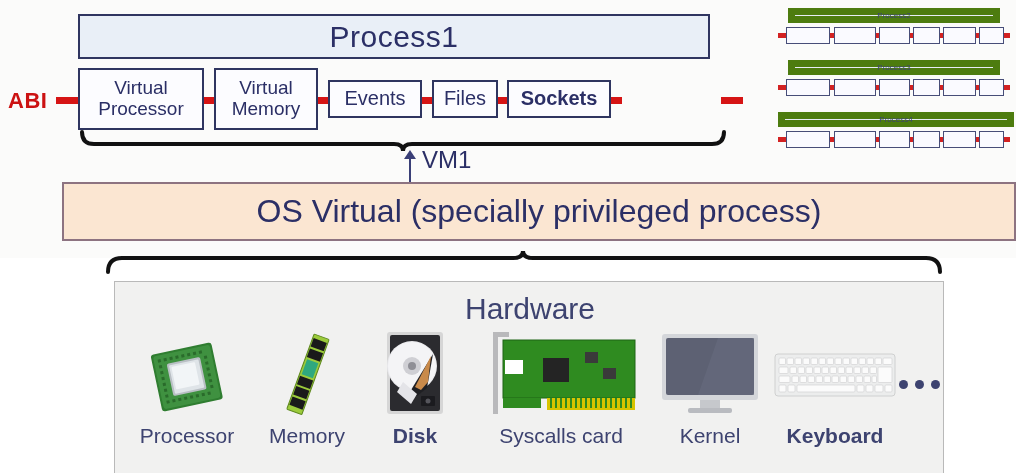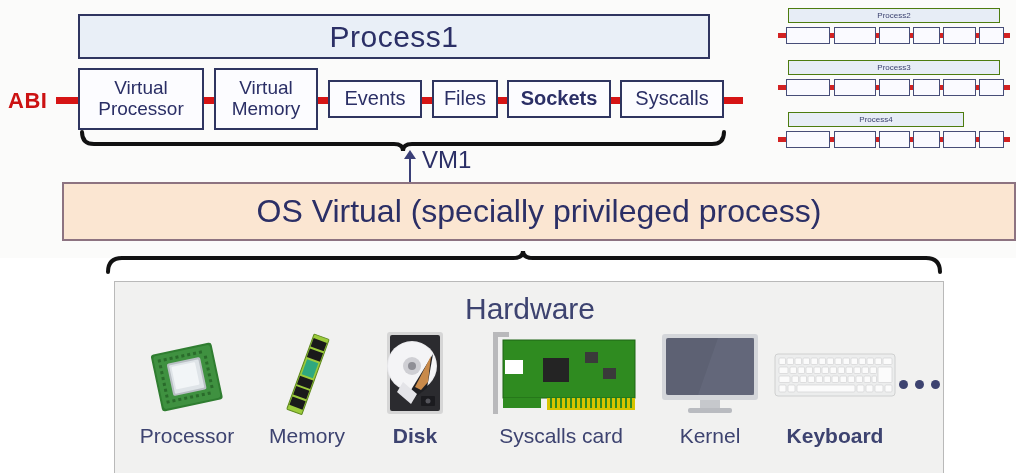--- a/index.html
+++ b/index.html
@@ -83,21 +83,21 @@
   }
   .hw-item { position: absolute; text-align: center; }
   .hw-art { position: relative; height: 86px; display:flex; align-items:flex-end; justify-content:center; }
   .hw-label { color: #3d4370; font-size: 21px; margin-top: 8px; white-space: nowrap; }
   .hw-dots { position:absolute; left:898px; top:378px; display:flex; gap:7px; }
   .hw-dots i { display:block; width:9px; height:9px; border-radius:50%; background:#3d4370; }
 
   
   .mini-group { position: absolute; }
   .mini-title {
-    background:#e7edf6; border:1px solid #4d7c0f;
+    background:#e7edf6; border:7px solid #4d7c0f;
     height:15px; display:flex; align-items:center; justify-content:center;
     color:#3c4270; font-size:8px;
   }
   .mini-row { position:relative; margin-top:4px; height:17px; }
   .mini-red { position:absolute; top:6px; height:5px; background:#d32222; }
   .mini-box { position:absolute; top:0; height:17px; background:#fafaff; border:1.4px solid #474d78; }
 </style>
 </head>
 <body>
 
@@ -133,23 +133,20 @@
     </span>
   </div>
   <div class="abi-box short" style="left:328px;width:94px;">
     <span>Events</span>
   </div>
   <div class="abi-box short" style="left:432px;width:66px;">
     <span>Files</span>
   </div>
   <div class="abi-box short" style="left:507px;width:104px;font-weight:bold;">
     <span>Sockets</span>
-  </div>
-  <div class="abi-box short" style="left:620px;width:104px;">
-    <span>Syscalls</span>
   </div>
 
   <svg class="brace-up" viewBox="0 0 650 22" preserveAspectRatio="none">
     <path d="M4,2 Q4,14 16,14 L316,14 Q325,14 325,21 Q325,14 334,14 L634,14 Q646,14 646,2" fill="none" stroke="#111111" stroke-width="4" stroke-linecap="round"></path>
   </svg>
   <div class="vm-arrow-line"></div>
   <div class="vm-arrow-head"></div>
   <div class="vm-label">VM1</div>
 
   <div class="kernel">
@@ -396,21 +393,21 @@
       <div class="mini-box" style="left:8px;width:44px;"></div>
       <div class="mini-box" style="left:56px;width:42px;"></div>
       <div class="mini-box" style="left:101px;width:31px;"></div>
       <div class="mini-box" style="left:135px;width:27px;"></div>
       <div class="mini-box" style="left:165px;width:33px;"></div>
       <div class="mini-box" style="left:201px;width:25px;"></div>
     </div>
   </div>
 
   <div class="mini-group" style="left:778px;top:112px;width:232px;">
-    <div class="mini-title" style="margin-left:10px;width:176px;">Process4</div>
+    <div class="mini-title" style="width:236px;">Process4</div>
     <div class="mini-row">
       <div class="mini-red" style="left:0px;width:10px;"></div>
       <div class="mini-red" style="left:50px;width:8px;"></div>
       <div class="mini-red" style="left:96px;width:7px;"></div>
       <div class="mini-red" style="left:130px;width:7px;"></div>
       <div class="mini-red" style="left:160px;width:7px;"></div>
       <div class="mini-red" style="left:196px;width:7px;"></div>
       <div class="mini-red" style="left:224px;width:8px;"></div>
       <div class="mini-box" style="left:8px;width:44px;"></div>
       <div class="mini-box" style="left:56px;width:42px;"></div>

